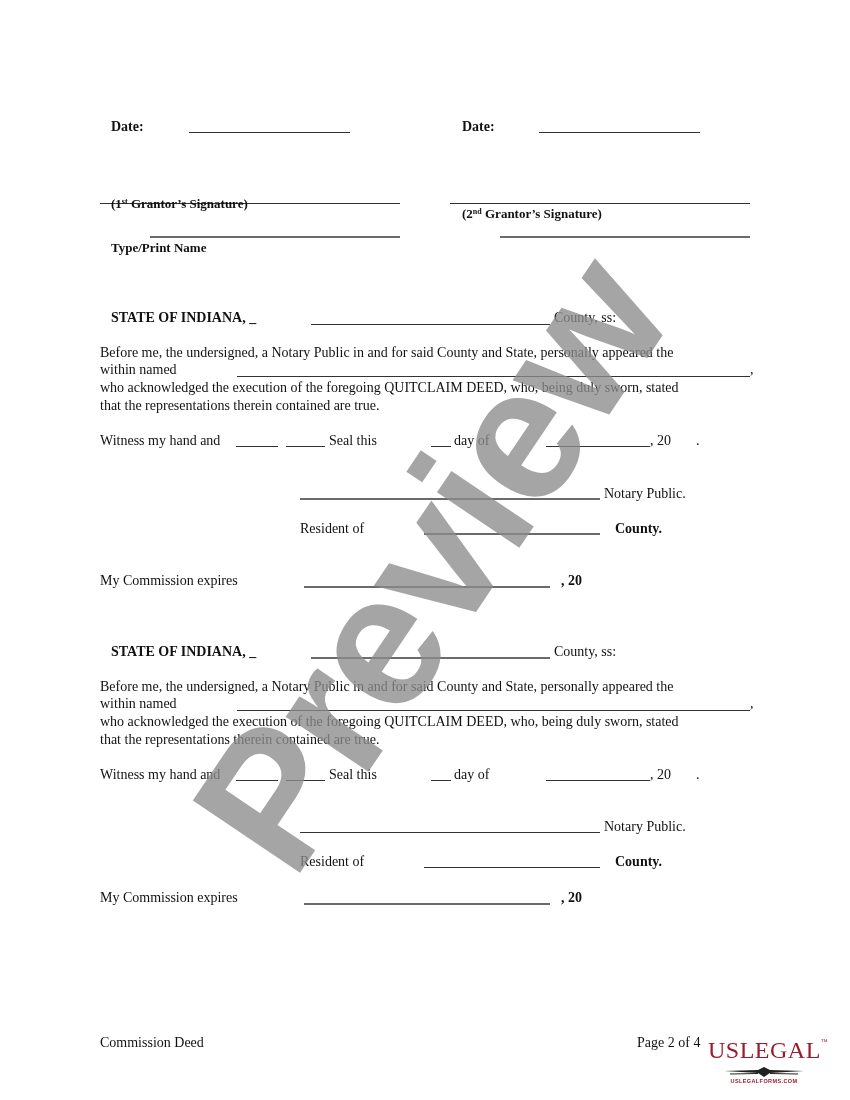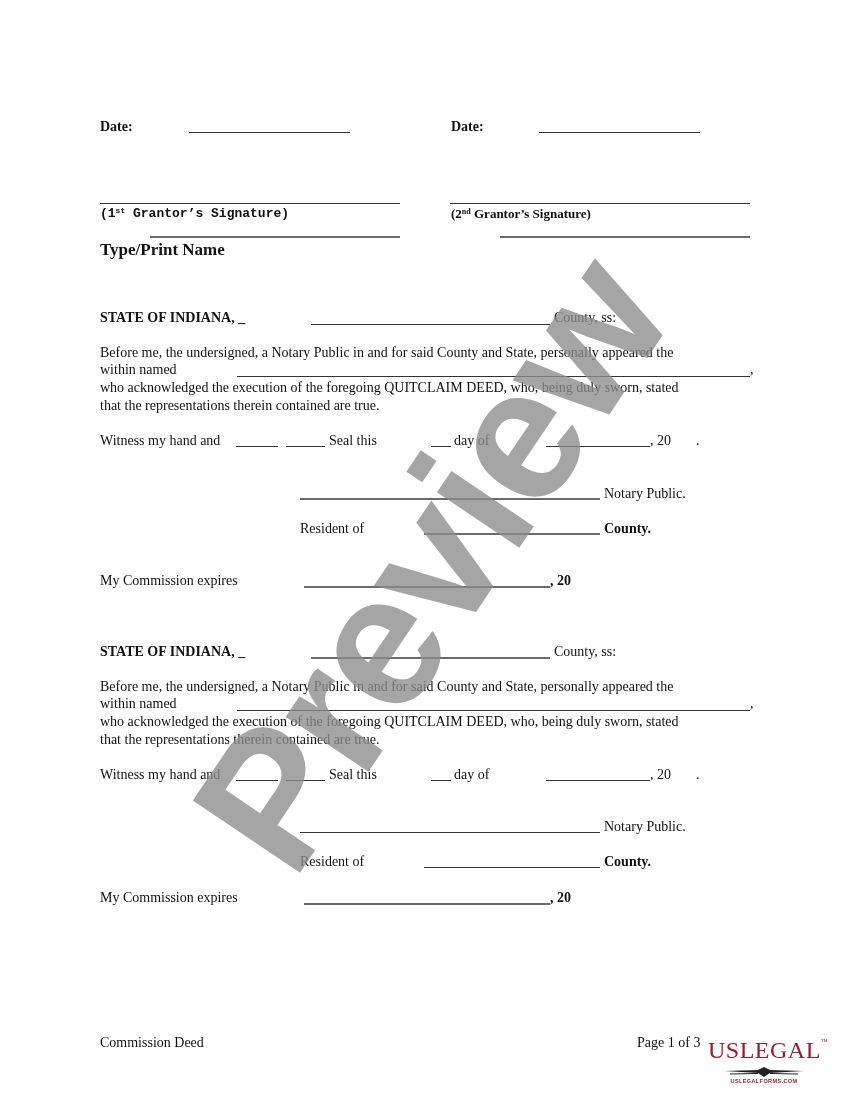--- a/index.html
+++ b/index.html
@@ -1,19 +1,19 @@
 <!DOCTYPE html>
 <html><head>
 <meta charset="utf-8">
 <style>
   html, body { margin:0; padding:0; background:#ffffff; }
   body { width:850px; height:1100px; position:relative; overflow:hidden;
          font-family:"Liberation Serif", "DejaVu Serif", serif; color:#111; font-size:14px; }
   .abs { position:absolute; white-space:nowrap; }
-  .b { font-weight:bold; }
+  .b { font-weight:bold;margin-left:11px; }
   .line { position:absolute; height:0; border-top:1.3px solid #333; }
   .line.thick { border-top:2px solid #6b6b6b; }
   sup { font-size:8px; vertical-align:4px; line-height:0; }
   .watermark { position:absolute; left:70px; top:470px; width:720px; text-align:center;
                font-family:"Liberation Sans", "DejaVu Sans", sans-serif; font-weight:bold;
                font-size:188px; color:rgba(140,140,140,0.78); transform:rotate(-56deg);
                transform-origin:center center; letter-spacing:-4px; pointer-events:none; line-height:1; }
   .logo { position:absolute; left:708px; top:1026px; width:112px; text-align:center; }
   .logo-text { font-family:"Liberation Serif", serif; font-size:24px; color:#9b1c2e; letter-spacing:0.5px; line-height:32px; }
   .logo-tm { font-size:7px; vertical-align:14px; color:#9b1c2e; }
@@ -25,27 +25,27 @@
 <div>
   <span class="abs b" style="left:100px; top:119px;">Date:</span>
   <div class="line" style="left:189px; top:132px; width:161px;"></div>
 
   <span class="abs b" style="left:451px; top:119px;">Date:</span>
   <div class="line" style="left:539px; top:132px; width:161px;"></div>
 
   <div class="line" style="left:100px; top:203px; width:300px;"></div>
   <div class="line" style="left:450px; top:203px; width:300px;"></div>
 
-  <span class="abs b" style="left:100px; top:206px; font-size:13px;font-family:Liberation Mono, monospace;"><span>(1</span><sup>st</sup><span> Grantor’s Signature)</span></span>
+  <span class="abs b" style="left:100px; top:196px; font-size:13px;"><span>(1</span><sup>st</sup><span> Grantor’s Signature)</span></span>
   <span class="abs b" style="left:451px; top:206px; font-size:13px;"><span>(2</span><sup>nd</sup><span> Grantor’s Signature)</span></span>
 
   <div class="line thick" style="left:150px; top:236px; width:250px;"></div>
   <div class="line thick" style="left:500px; top:236px; width:250px;"></div>
 
-  <span class="abs b" style="left:100px; top:240px; font-size:17px;">Type/Print Name</span>
+  <span class="abs b" style="left:100px; top:240px; font-size:13px;">Type/Print Name</span>
 </div>
 
 <div>
   <span class="abs b" style="left:100px; top:310px;">STATE OF INDIANA, _</span>
   <div class="line" style="left:311px; top:324px; width:239px;"></div>
   <span class="abs" style="left:554px; top:310px;">County, ss:</span>
 
   <span class="abs" style="left:100px; top:345px;">Before me, the undersigned, a Notary Public in and for said County and State, personally appeared the</span>
   <span class="abs" style="left:100px; top:362px;">within named</span>
   <div class="line" style="left:237px; top:376px; width:513px;"></div>
@@ -106,21 +106,21 @@
 
   <span class="abs" style="left:100px; top:890px;">My Commission expires</span>
   <div class="line thick" style="left:304px; top:903px; width:246px;"></div>
   <span class="abs b" style="left:550px; top:890px;">, 20</span>
 </div>
 
 <div class="watermark">Preview</div>
 
 <div>
   <span class="abs" style="left:100px; top:1035px;">Commission Deed</span>
-  <span class="abs" style="left:637px; top:1035px;">Page 1 of 3</span>
+  <span class="abs" style="left:637px; top:1035px;">Page 2 of 4</span>
   <div class="logo">
     <div class="logo-text"><span>USLEGAL</span><span class="logo-tm">™</span></div>
     <svg width="80" height="10" viewBox="0 0 80 10" style="display:block;margin:1px auto 0;">
       <path d="M0 4 L34 3 L40 0 L46 3 L80 4 L46 6 L40 10 L34 6 Z" fill="#222"></path>
       <path d="M6 7 L34 6.5 M46 6.5 L74 7" stroke="#222" stroke-width="1"></path>
     </svg>
     <div class="logo-url">USLEGALFORMS.COM</div>
   </div>
 </div>
 

